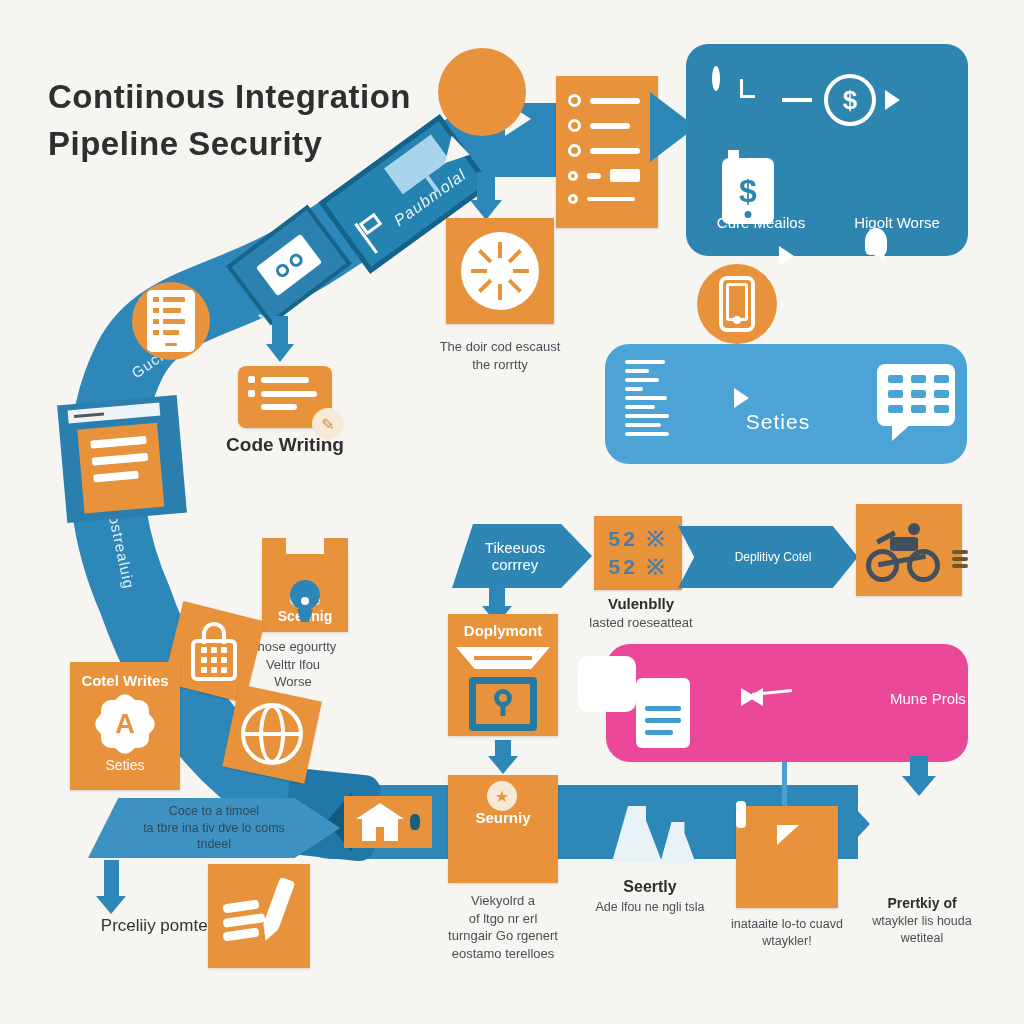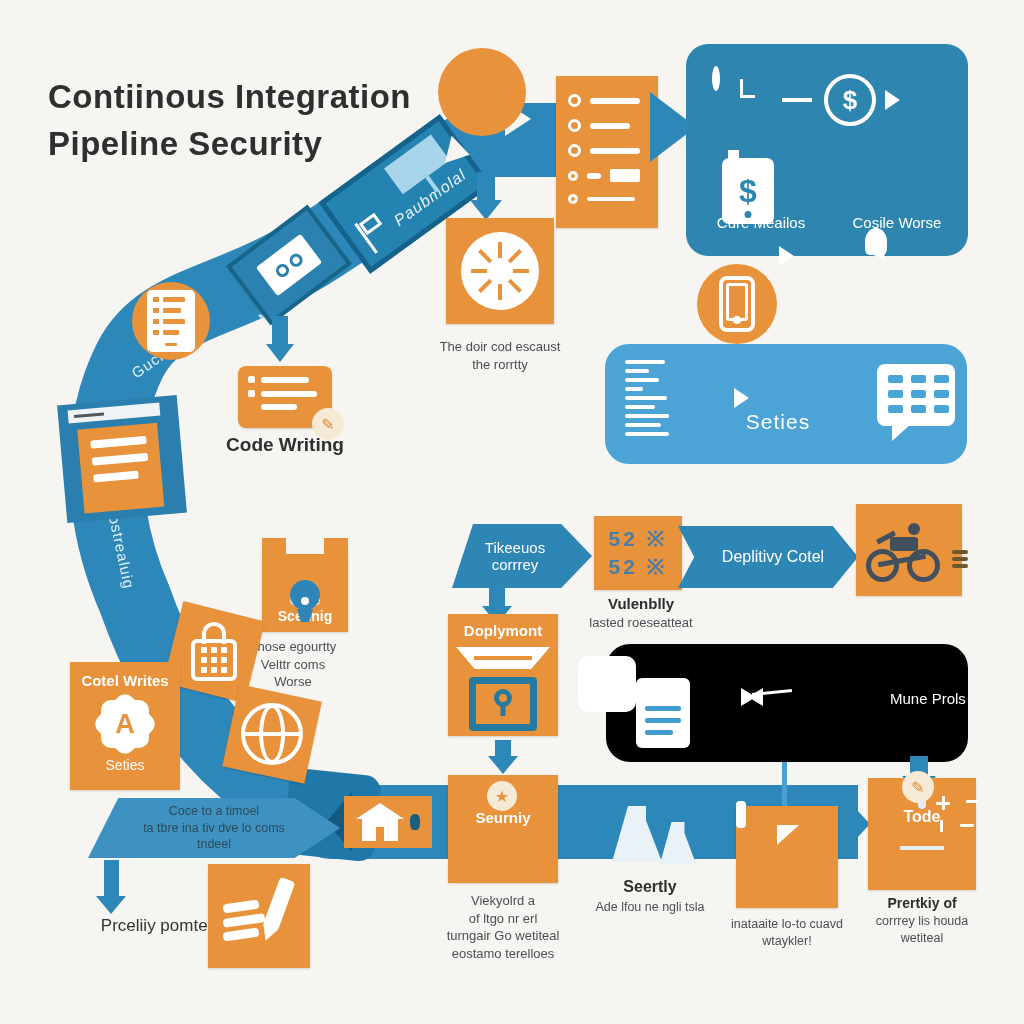--- a/index.html
+++ b/index.html
@@ -288,21 +288,21 @@
     <span class="abs" style="left:96px;top:54px;width:30px;height:4px;background:#fff"></span>
     <span class="cdollar abs" style="left:138px;top:30px"></span>
     <span class="warrow abs" style="left:202px;top:54px;width:58px"></span>
     <span class="invoice abs" style="left:36px;top:96px">
         <i class="tab"></i>
         <i class="dot"></i>
       </span>
     <span class="warrow abs" style="left:104px;top:126px;width:66px"></span>
     <span class="monuser abs" style="left:186px;top:104px"><span class="head"></span><span class="cur"></span></span>
     <span class="wlabel abs" style="left:8px;top:170px;width:134px;font-size:15px">Cure Meailos</span>
-    <span class="wlabel abs" style="left:152px;top:170px;width:118px;font-size:15px">Cosile Worse</span>
+    <span class="wlabel abs" style="left:152px;top:170px;width:118px;font-size:15px">Higolt Worse</span>
   </div>
 
   <div class="abs orange" style="left:697px;top:264px;width:80px;height:80px;border-radius:50%;display:flex;align-items:center;justify-content:center;z-index:3">
     <span class="phone"></span>
   </div>
 
   <div class="abs" style="left:605px;top:344px;width:362px;height:120px;background:#4ba4d5;border-radius:24px;z-index:2">
     <span class="codebars abs" style="left:20px;top:16px;width:46px">
       <i style="width:40px"></i>
         <i style="width:24px"></i>
@@ -389,21 +389,21 @@
     <span class="virusrow">52 ※</span>
   </div>
   <div class="abs note" style="left:562px;top:594px;width:158px">
     <span class="big">Vulenblly</span>
     <span>lasted roeseatteat</span>
   </div>
 
   <div class="abs" style="left:678px;top:526px;width:180px;height:62px;background:#2e86b5;
               clip-path:polygon(0 0,86% 0,100% 50%,86% 100%,0 100%,9% 50%);
               display:flex;align-items:center;justify-content:center;padding-left:10px;box-sizing:border-box">
-    <span class="wlabel" style="font-size:16px">Deplitivy Cotel</span>
+    <span class="wlabel" style="font-size:12px">Deplitivy Cotel</span>
   </div>
 
   <div class="abs obox" style="left:856px;top:504px;width:106px;height:92px;display:flex;align-items:center;justify-content:center">
     <span class="bike">
       <i class="w w1"></i>
         <i class="w w2"></i>
         <i class="fr"></i>
         <i class="seat"></i>
         <i class="head"></i>
         <i class="hb"></i>
@@ -420,21 +420,21 @@
     <span class="wlabel" style="font-size:14px;font-weight:bold">Scennig</span>
   </div>
   <div class="abs orange" style="left:262px;top:538px;width:24px;height:18px"></div>
   <div class="abs orange" style="left:324px;top:538px;width:24px;height:18px"></div>
   <div class="abs bulb" style="left:288px;top:518px">
       <span class="g"></span>
       <span class="base"></span>
     </div>
   <div class="abs note" style="left:228px;top:638px;width:130px">
     <span style="display:block">Those egourtty</span>
-    <span style="display:block">Velttr coms</span>
+    <span style="display:block">Velttr lfou</span>
     <span style="display:block">Worse</span>
   </div>
 
   <div class="abs obox" style="left:172px;top:610px;width:84px;height:84px;transform:rotate(14deg);display:flex;align-items:center;justify-content:center">
     <span class="lockcalc" style="transform:rotate(-14deg)">
       <span class="sh"></span>
       <span class="bd">
           <i></i>
           <i></i>
           <i></i>
@@ -495,69 +495,55 @@
   <div class="abs obox" style="left:448px;top:775px;width:110px;height:108px;text-align:center;padding-top:12px;box-sizing:border-box;z-index:2">
     <span style="position:relative;display:inline-block">
       <span class="globe"></span>
       <span class="gbadge"></span>
     </span>
     <span class="wlabel" style="display:block;font-weight:bold;font-size:15px;margin-top:4px">Seurniy</span>
   </div>
   <div class="abs note" style="left:408px;top:892px;width:190px">
     <span style="display:block">Viekyolrd a</span>
     <span style="display:block">of ltgo nr erl</span>
-    <span style="display:block">turngair Go wetiteal</span>
+    <span style="display:block">turngair Go rgenert</span>
     <span style="display:block">eostamo terelloes</span>
   </div>
 
   <div class="abs note" style="left:580px;top:876px;width:140px">
     <span class="big" style="font-size:16px">Seertly</span>
     <span style="font-size:12.5px">Ade lfou ne ngli tsla</span>
   </div>
 
   <div class="abs obox" style="left:736px;top:806px;width:102px;height:102px;z-index:2">
     <span class="bubblemon"></span>
   </div>
   <div class="abs note" style="left:692px;top:916px;width:190px">
     <span style="display:block;font-size:12.5px">inataaite lo-to cuavd</span>
     <span style="display:block;font-size:12.5px">wtaykler!</span>
   </div>
 
-  <div class="abs" style="left:606px;top:644px;width:362px;height:118px;background:#000000;border-radius:24px">
+  <div class="abs" style="left:606px;top:644px;width:362px;height:118px;background:#ec4899;border-radius:24px">
     <span class="docs abs" style="left:30px;top:12px">
       <span class="back"></span>
       <span class="front">
           <i style="width:100%"></i>
           <i style="width:100%"></i>
           <i style="width:78%"></i>
         </span>
     </span>
     <span class="dblarrow abs" style="left:146px;top:52px;width:128px"><span class="sq"></span></span>
     <span class="wlabel abs" style="left:284px;top:46px;width:78px;font-size:15px;text-align:left">Mune Prols</span>
   </div>
   <div class="abs" style="left:782px;top:762px;width:5px;height:46px;background:#4aa0d0"></div>
   <div class="darr" style="left:902px;top:756px">
     <div class="s" style="width:18px;height:20px"></div>
       <div class="h" style="border-left-width:17px;border-right-width:17px;border-top-width:20px"></div>
   </div>
 
   <div class="abs" style="left:842px;top:794px;width:0;height:0;border-left:28px solid #2d87b8;border-top:30px solid transparent;border-bottom:30px solid transparent"></div>
-  <div class="abs obox" style="left:868px;top:778px;width:108px;height:112px;text-align:center;padding-top:10px;box-sizing:border-box;z-index:2">
-    <span class="monitorcode">
-      <span class="scr">
-        <i style="left:14px;top:14px;width:14px;height:3px"></i>
-        <i style="left:20px;top:8px;width:3px;height:14px"></i>
-        <i style="left:44px;top:12px;width:12px;height:3px"></i>
-        <i style="left:18px;top:32px;width:3px;height:12px"></i>
-        <i style="left:38px;top:36px;width:14px;height:3px"></i>
-      </span>
-      <span class="stand"></span>
-      <span class="badge"></span>
-    </span>
-    <span class="wlabel" style="display:block;font-weight:bold;font-size:16px;margin-top:2px">Tode</span>
-  </div>
   <div class="abs note" style="left:846px;top:894px;width:152px">
     <span class="big" style="font-size:14px">Prertkiy of</span>
-    <span style="display:block;font-size:12.5px">corrrey lis houda</span>
+    <span style="display:block;font-size:12.5px">wtaykler lis houda</span>
     <span style="display:block;font-size:12.5px">wetiteal</span>
   </div>
 
 </div>
 
 </body></html>

